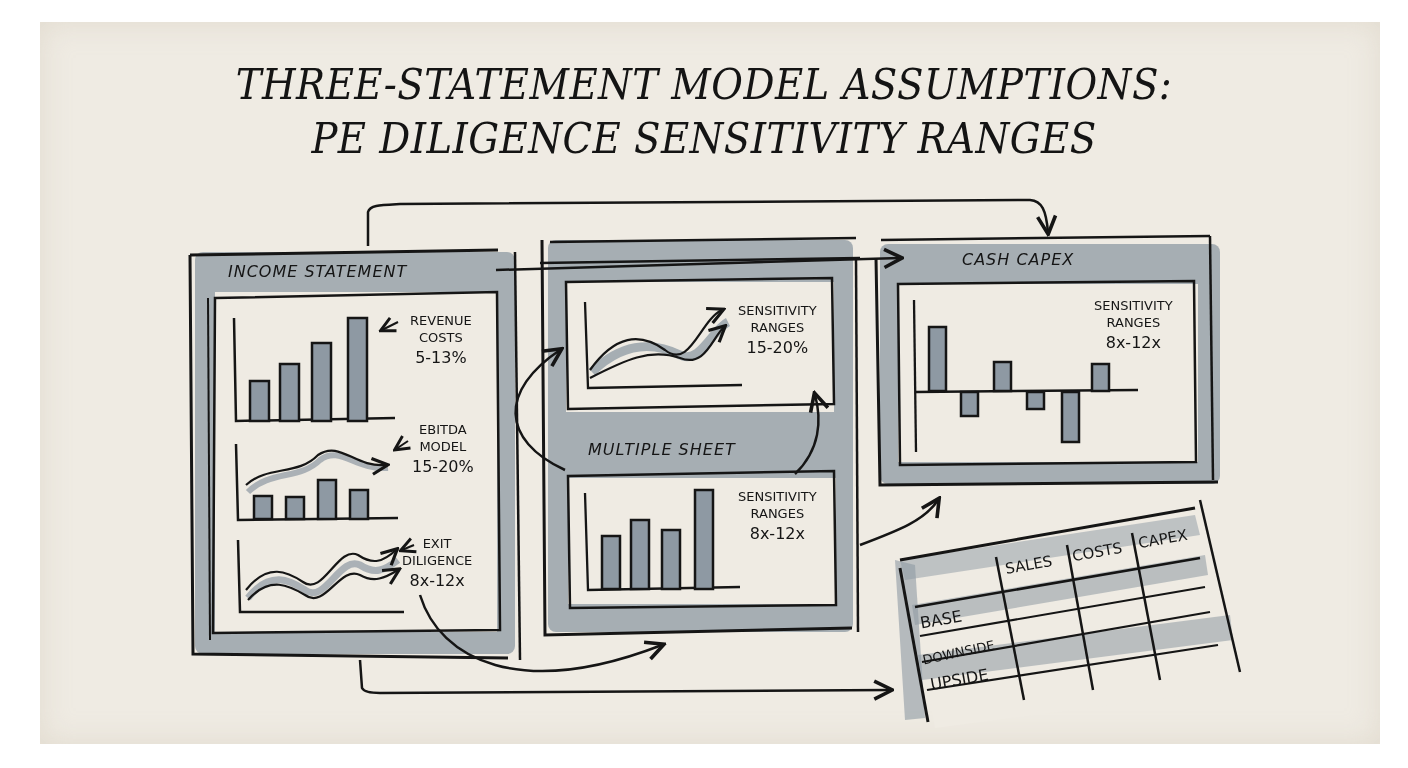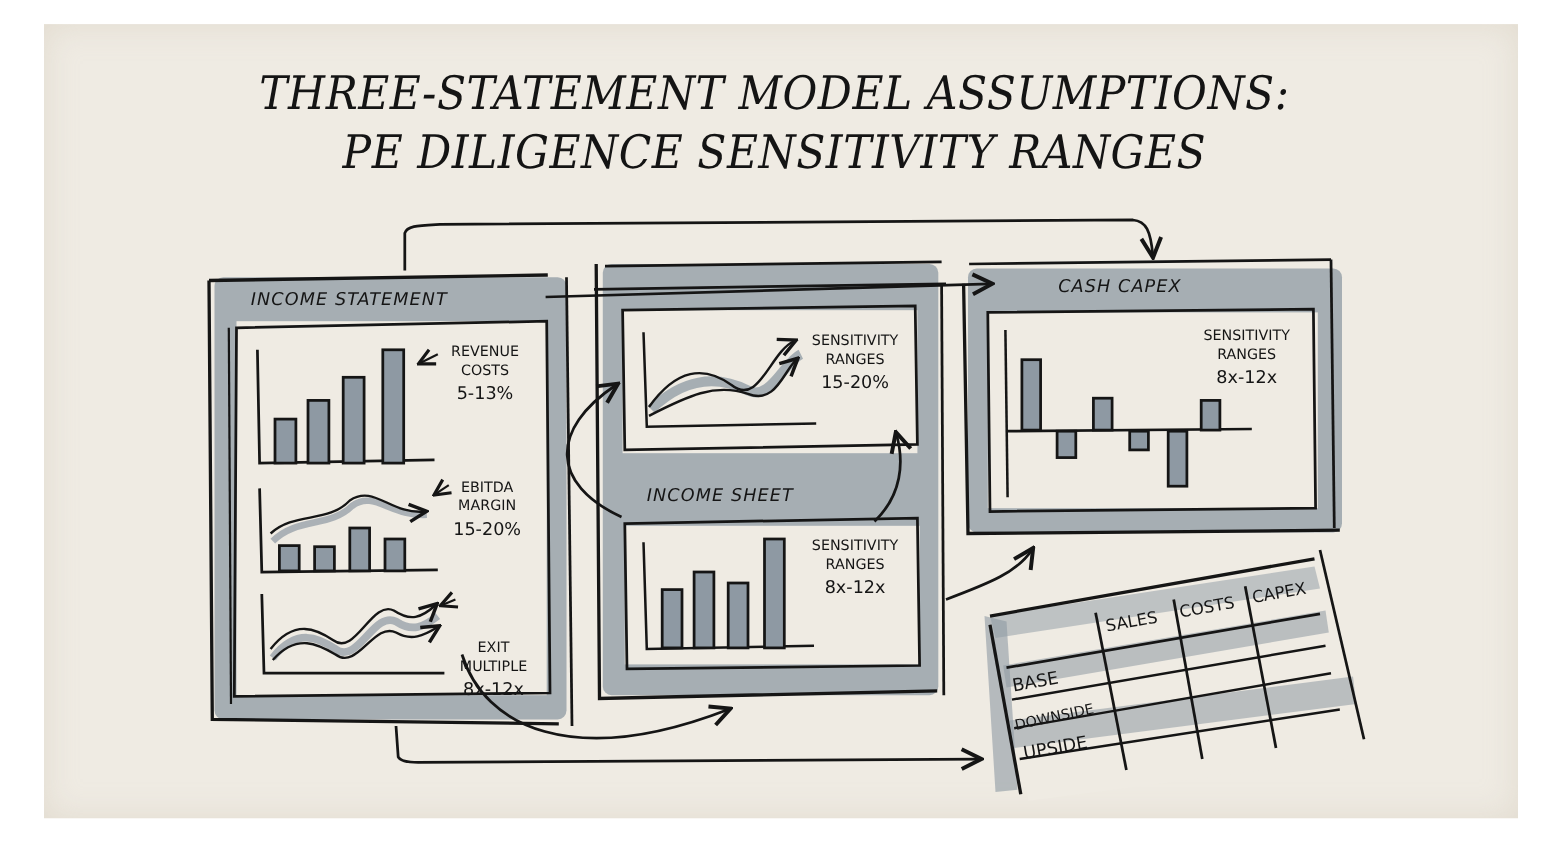--- a/index.html
+++ b/index.html
@@ -146,36 +146,36 @@
   <g fill="none" stroke="#151515" stroke-width="2.5">
     <path d="M368,246 L368,212 C370,205 380,205 400,204 L1030,200 C1042,201 1046,210 1048,232" marker-end="url(#ah)"></path>
     <path d="M496,270 L900,258" marker-end="url(#ah)"></path>
     <path d="M860,545 C900,530 925,520 938,500" marker-end="url(#ah)"></path>
     <path d="M420,595 C440,660 520,700 662,645" marker-end="url(#ah)"></path>
     <path d="M360,660 L362,688 C364,692 370,693 380,693 L890,690" marker-end="url(#ah)"></path>
   </g>
 </svg>
 
 <div class="lbl hdr" style="left:228px; top:262px;">INCOME STATEMENT</div>
-<div class="lbl hdr" style="left:588px; top:440px;">INCOME SHEET</div>
+<div class="lbl hdr" style="left:588px; top:440px;">MULTIPLE SHEET</div>
 <div class="lbl hdr" style="left:962px; top:250px;">CASH CAPEX</div>
 
 <div class="lbl note" style="left:410px; top:312px;">
   <span>REVENUE</span><br>
   <span>COSTS</span>
   <span class="val">5-13%</span>
 </div>
-<div class="lbl note" style="left:412px; top:435px;">
+<div class="lbl note" style="left:412px; top:421px;">
   <span>EBITDA</span><br>
-  <span>MARGIN</span>
+  <span>MODEL</span>
   <span class="val">15-20%</span>
 </div>
-<div class="lbl note" style="left:418px; top:535px;margin-top:46px;">
+<div class="lbl note" style="left:402px; top:535px;">
   <span>EXIT</span><br>
-  <span>MULTIPLE</span>
+  <span>DILIGENCE</span>
   <span class="val">8x-12x</span>
 </div>
 
 <div class="lbl note" style="left:738px; top:302px;">
   <span>SENSITIVITY</span><br>
   <span>RANGES</span>
   <span class="val">15-20%</span>
 </div>
 <div class="lbl note" style="left:738px; top:488px;">
   <span>SENSITIVITY</span><br>

